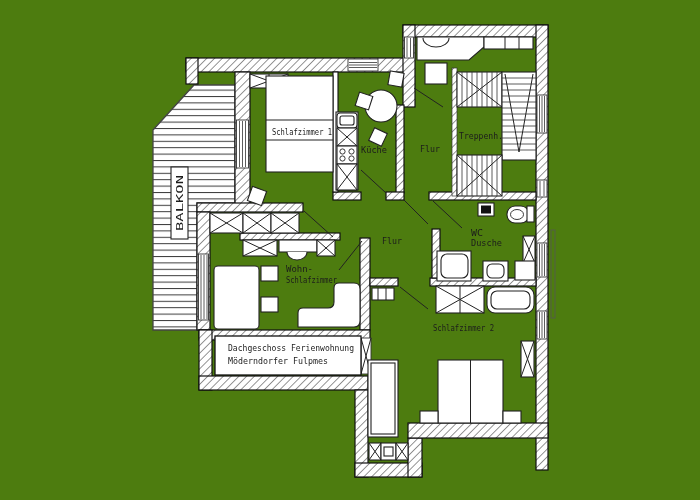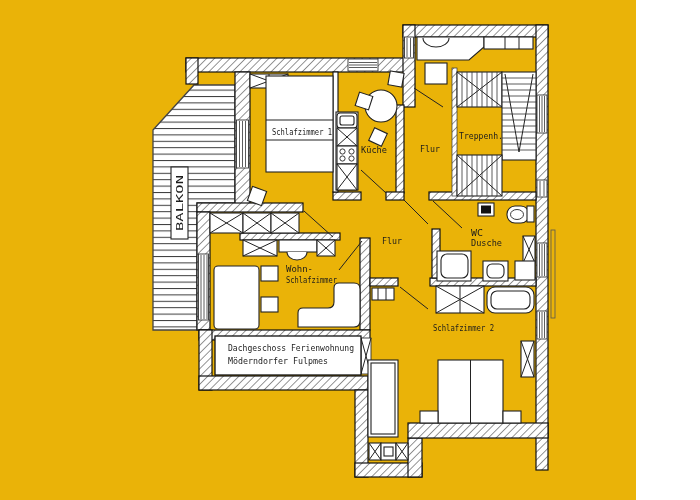--- a/index.html
+++ b/index.html
@@ -1,16 +1,16 @@
 <!DOCTYPE html>
 <html><head>
 <meta charset="utf-8">
 <style>
   html,body{margin:0;padding:0;background:#ffffff;}
-  .stage{width:636px;height:500px;position:relative;background:#eab308;overflow:hidden;
+  .stage{width:700px;height:500px;position:relative;background:#4d7c0f;overflow:hidden;
          font-family:"DejaVu Sans Mono", monospace;}
   svg{display:block;}
   text{fill:#1c1c1c;font-family:"DejaVu Sans Mono", monospace;}
   .lbl{font-size:8.5px;}
   .cap{font-size:9px;}
   .wall{fill:url(#hatch);stroke:#111;stroke-width:1.2;}
   .thinwall{fill:#fff;stroke:#111;stroke-width:1.1;}
   .furn{fill:#fff;stroke:#222;stroke-width:1.1;}
   .xline{stroke:#222;stroke-width:1;}
   .win{fill:#fff;stroke:#333;stroke-width:0.9;}

